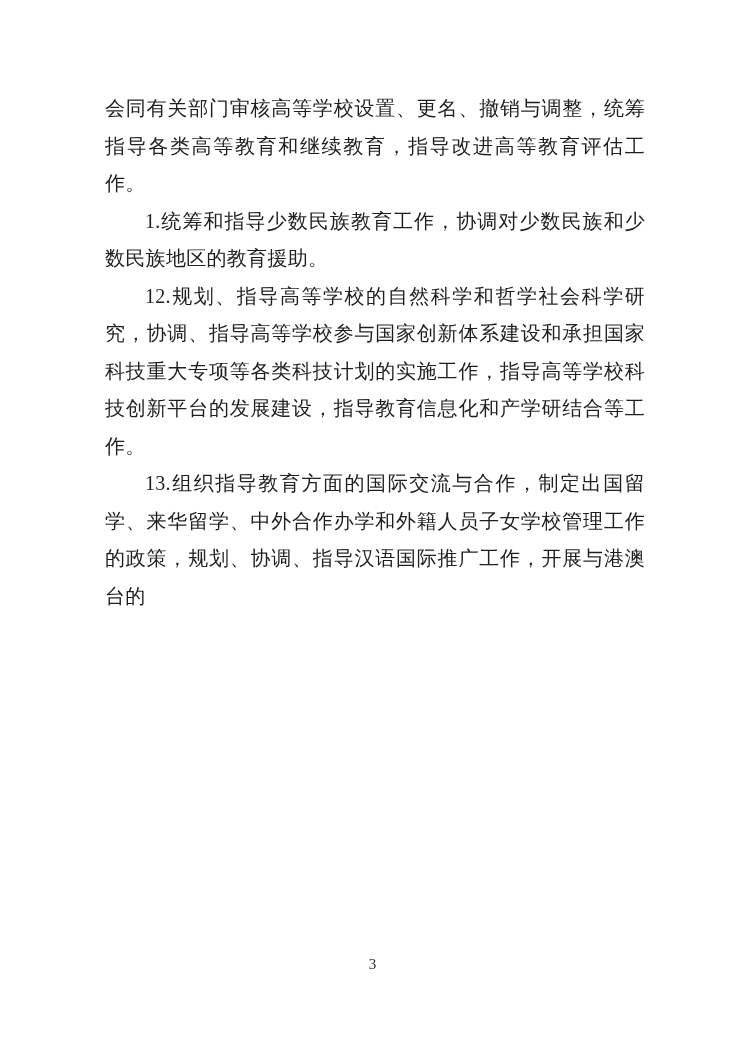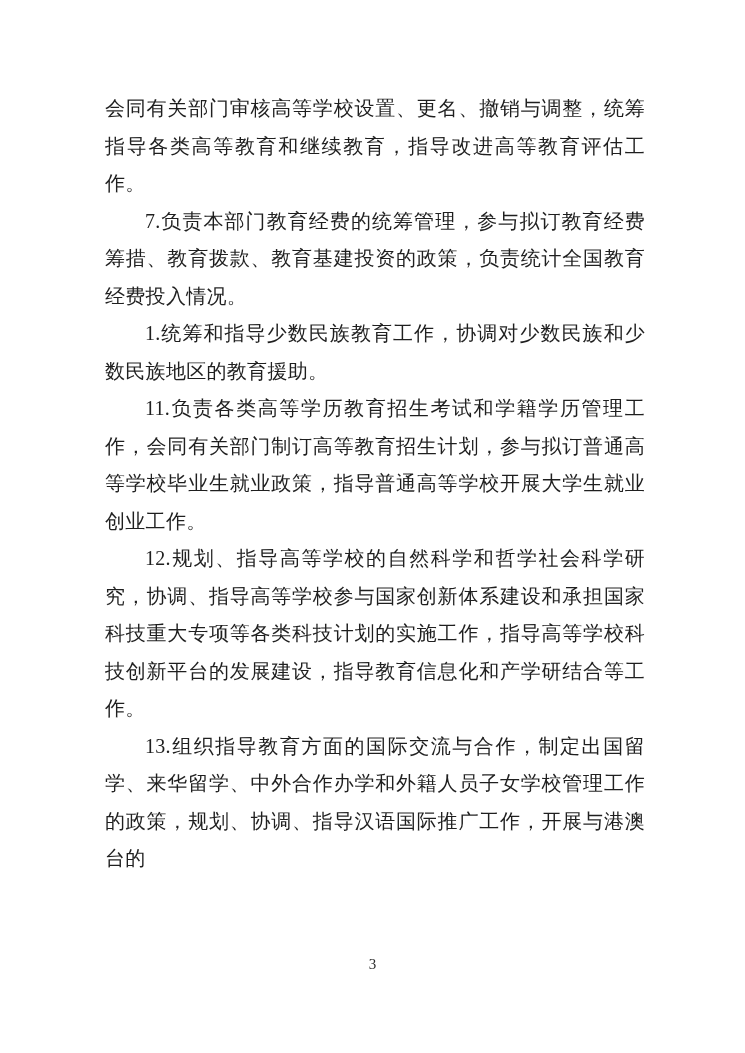--- a/index.html
+++ b/index.html
@@ -43,21 +43,19 @@
     font-size: 15px;
     color: #2b2b2b;
   }
 </style>
 </head>
 <body>
 
 <div class="page">
   <div class="content">
     <p class="para">会同有关部门审核高等学校设置、更名、撤销与调整，统筹指导各类高等教育和继续教育，指导改进高等教育评估工作。</p>
-    <p class="para indent">7.负责本部门教育经费的统筹管理，参与拟订教育经费筹措、教育拨款、教育基建投资的政策，负责统计全国教育经费投入情况。</p>
     <p class="para indent">1.统筹和指导少数民族教育工作，协调对少数民族和少数民族地区的教育援助。</p>
-    <p class="para indent">11.负责各类高等学历教育招生考试和学籍学历管理工作，会同有关部门制订高等教育招生计划，参与拟订普通高等学校毕业生就业政策，指导普通高等学校开展大学生就业创业工作。</p>
     <p class="para indent">12.规划、指导高等学校的自然科学和哲学社会科学研究，协调、指导高等学校参与国家创新体系建设和承担国家科技重大专项等各类科技计划的实施工作，指导高等学校科技创新平台的发展建设，指导教育信息化和产学研结合等工作。</p>
     <p class="para indent">13.组织指导教育方面的国际交流与合作，制定出国留学、来华留学、中外合作办学和外籍人员子女学校管理工作的政策，规划、协调、指导汉语国际推广工作，开展与港澳台的</p>
   </div>
 
   <div class="page-number">3</div>
 </div>
 
 </body></html>

